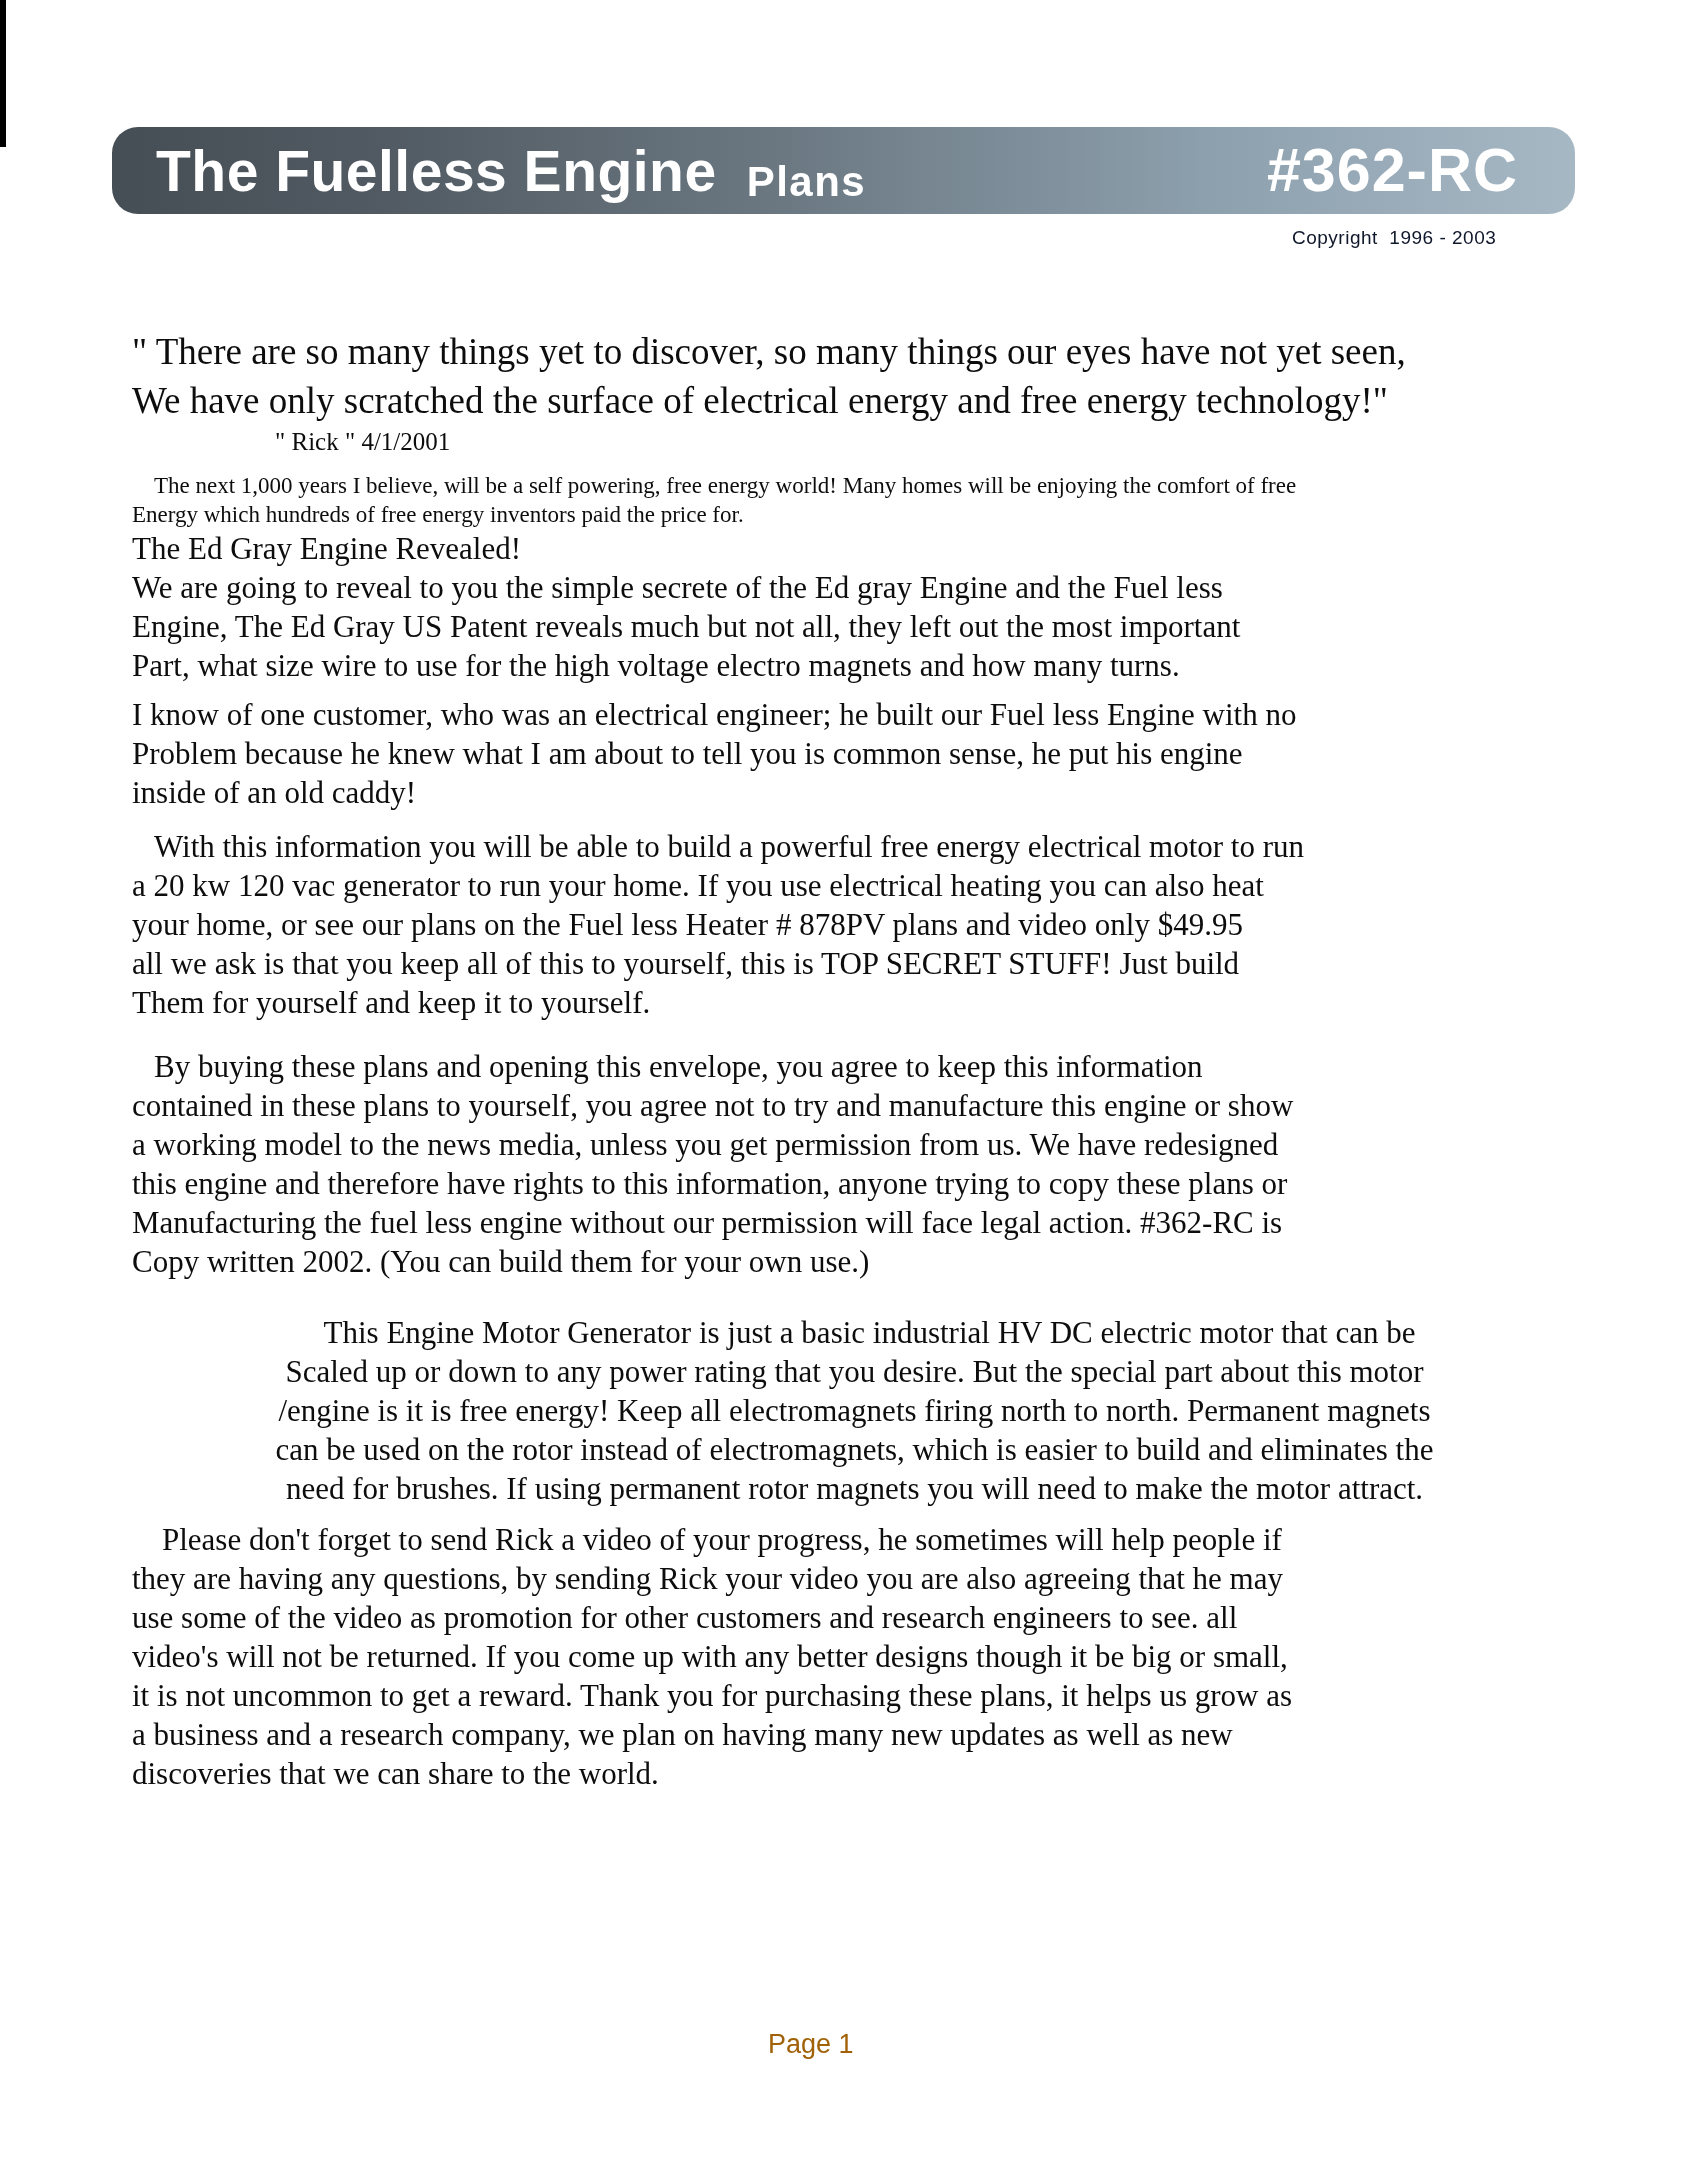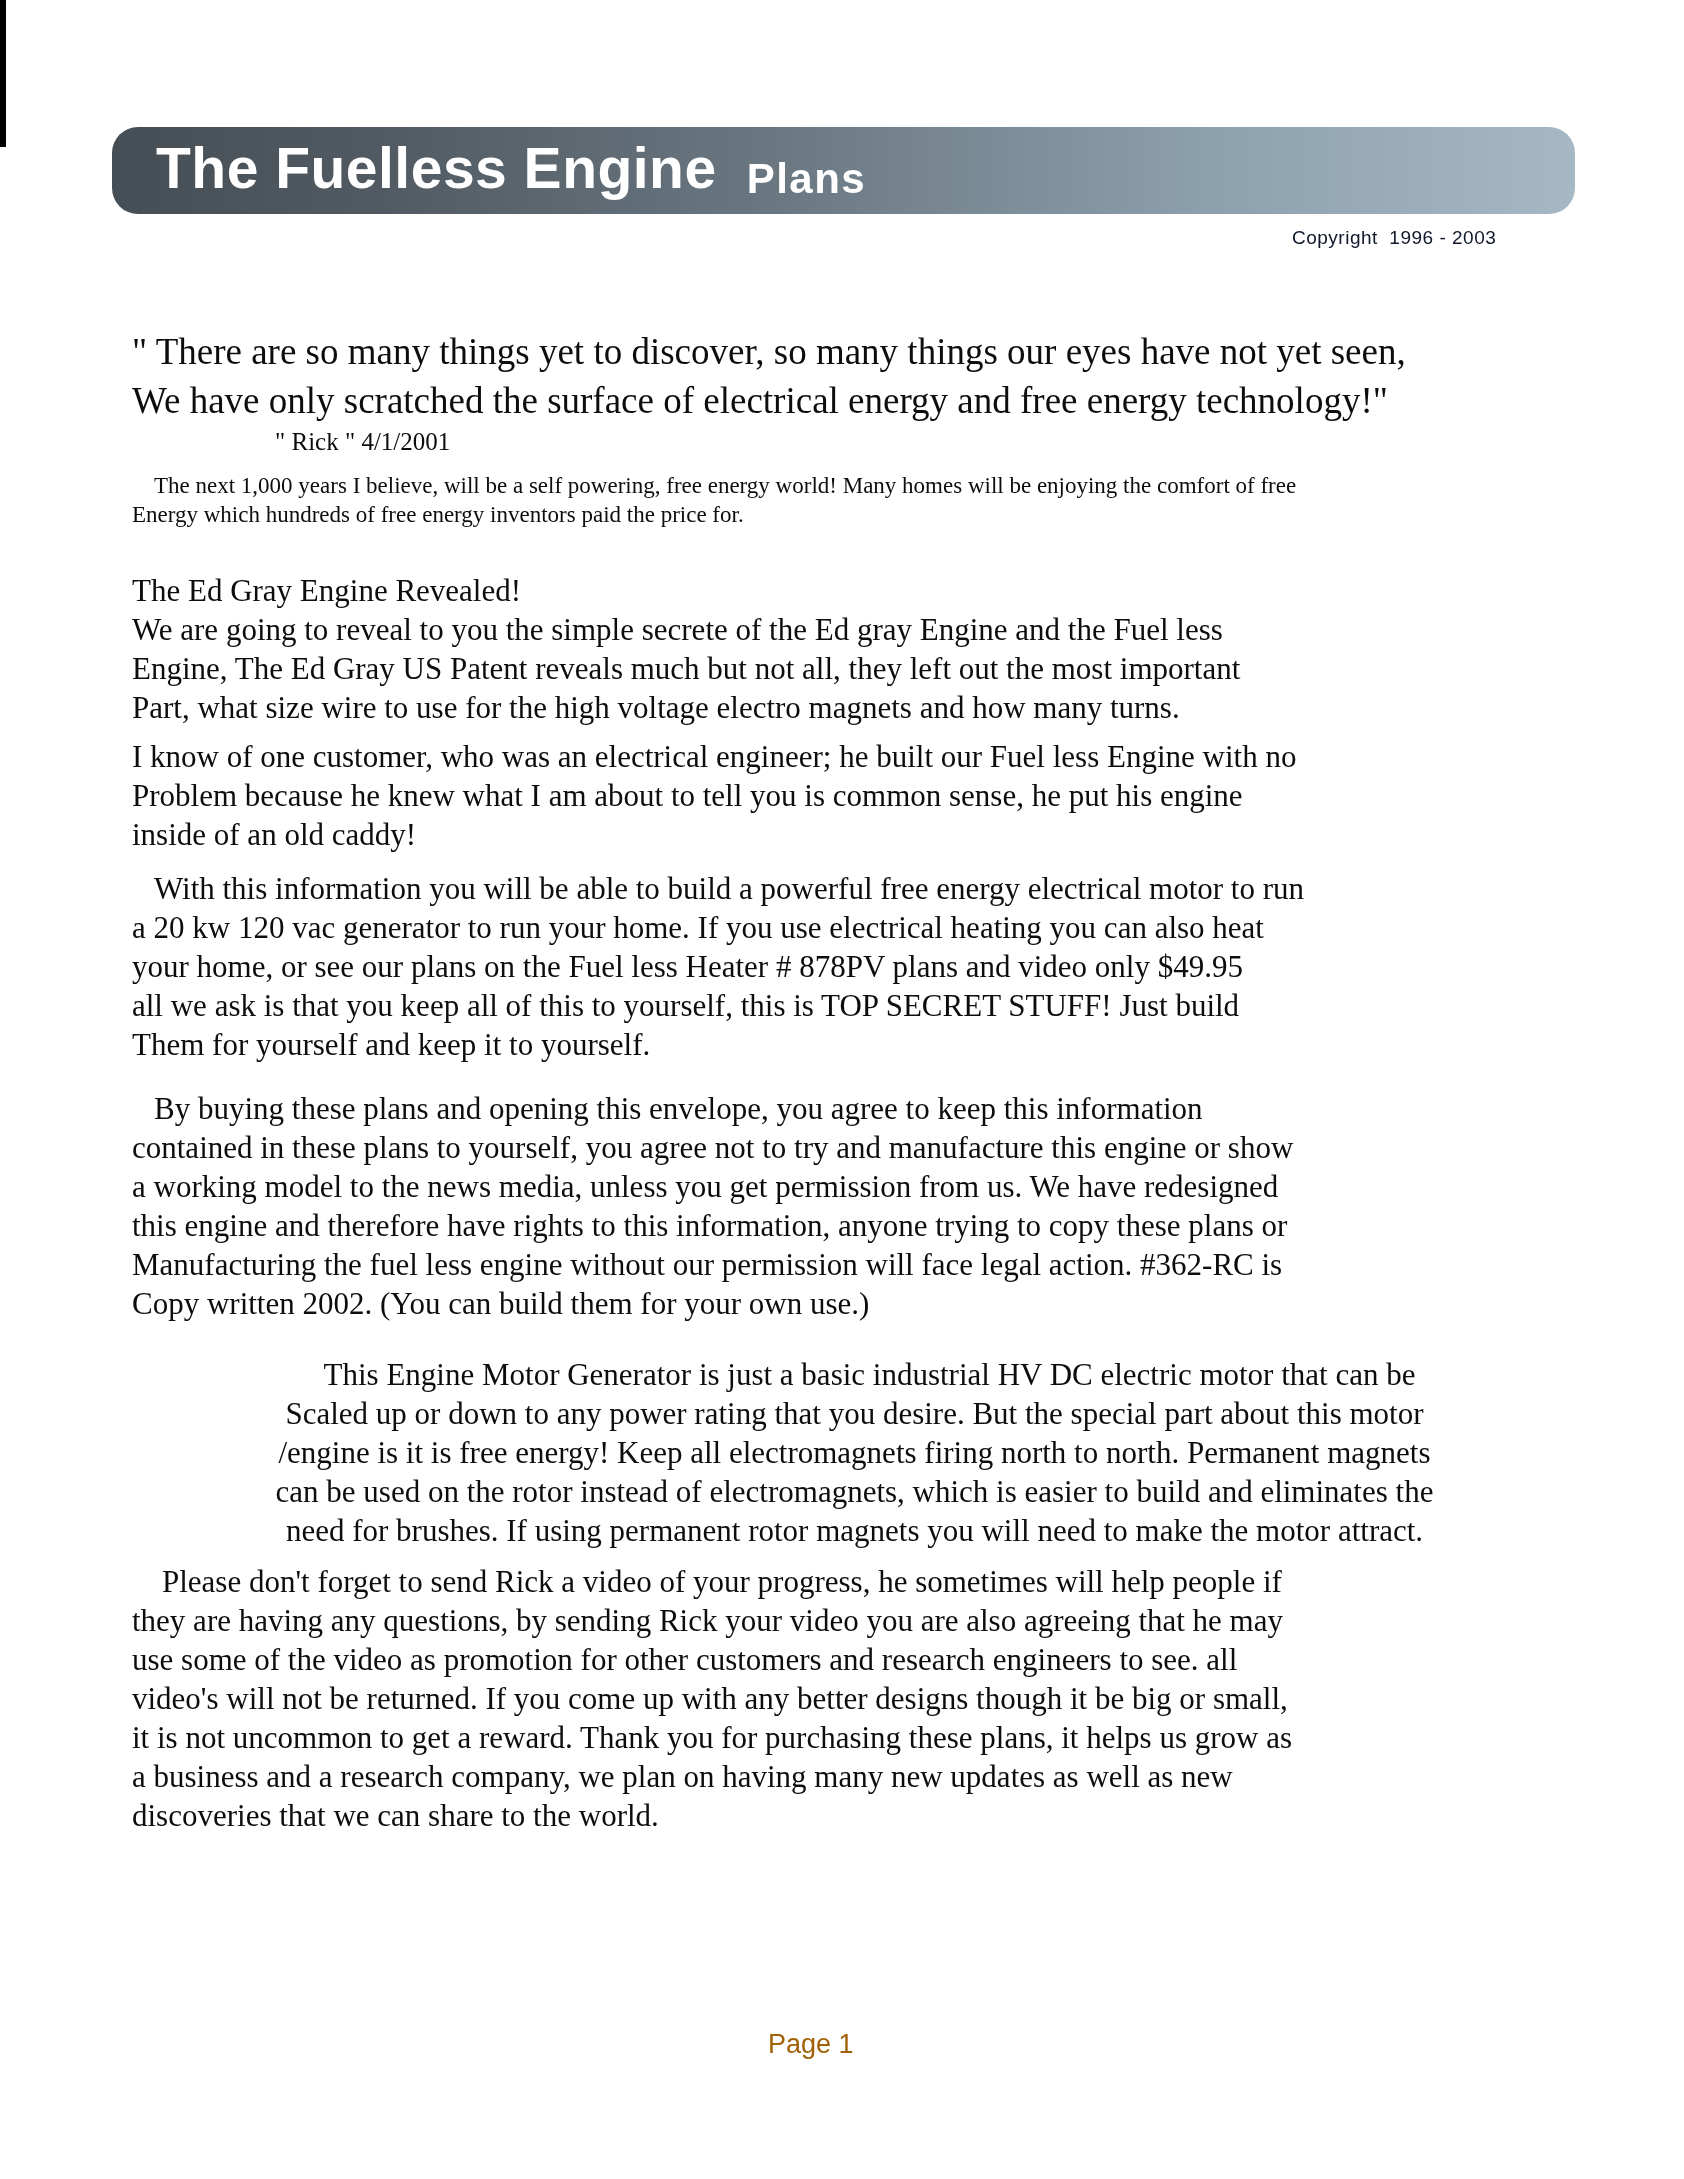--- a/index.html
+++ b/index.html
@@ -93,21 +93,21 @@
     font-size: 23px;
     line-height: 29px;
     text-indent: 22px;
     white-space: nowrap;
   }
   .para {
     font-size: 31px;
     line-height: 39px;
     white-space: nowrap;
   }
-  .para-1 { margin-top: 42px; }
+  .para-1 { }
   .para-2 { margin-top: 10px; }
   .para-3 { margin-top: 15px; text-indent: 22px; }
   .para-4 { margin-top: 25px; text-indent: 22px; }
   .para-5 { margin-top: 32px; text-indent: 30px; text-align: center; }
   .para-6 { margin-top: 12px; text-indent: 30px; }
 
   .page-number {
     position: absolute;
     left: 768px; top: 2029px;
     font-family: "Liberation Sans", sans-serif;
@@ -119,20 +119,21 @@
 <body>
 
 <div class="page">
 
   <div class="scan-strip"></div>
 
   <div class="banner">
     <span class="banner-title">The Fuelless Engine</span>
     <span class="banner-subtitle">Plans</span>
     <span class="banner-spacer"></span>
+    <span class="banner-number">#362-RC</span>
   </div>
 
   <div class="copyright">Copyright  1996 - 2003</div>
 
   <div class="doc-body">
     <div class="quote">" There are so many things yet to discover, so many things our eyes have not yet seen,<br>We have only scratched the surface of electrical energy and free energy technology!"</div>
     <div class="attribution">" Rick " 4/1/2001</div>
     <div class="intro">The next 1,000 years I believe, will be a self powering, free energy world! Many homes will be enjoying the comfort of free<br>Energy which hundreds of free energy inventors paid the price for.</div>
 
     <p class="para para-1">The Ed Gray Engine Revealed!<br>We are going to reveal to you the simple secrete of the Ed gray Engine and the Fuel less<br>Engine, The Ed Gray US Patent reveals much but not all, they left out the most important<br>Part, what size wire to use for the high voltage electro magnets and how many turns.</p>

